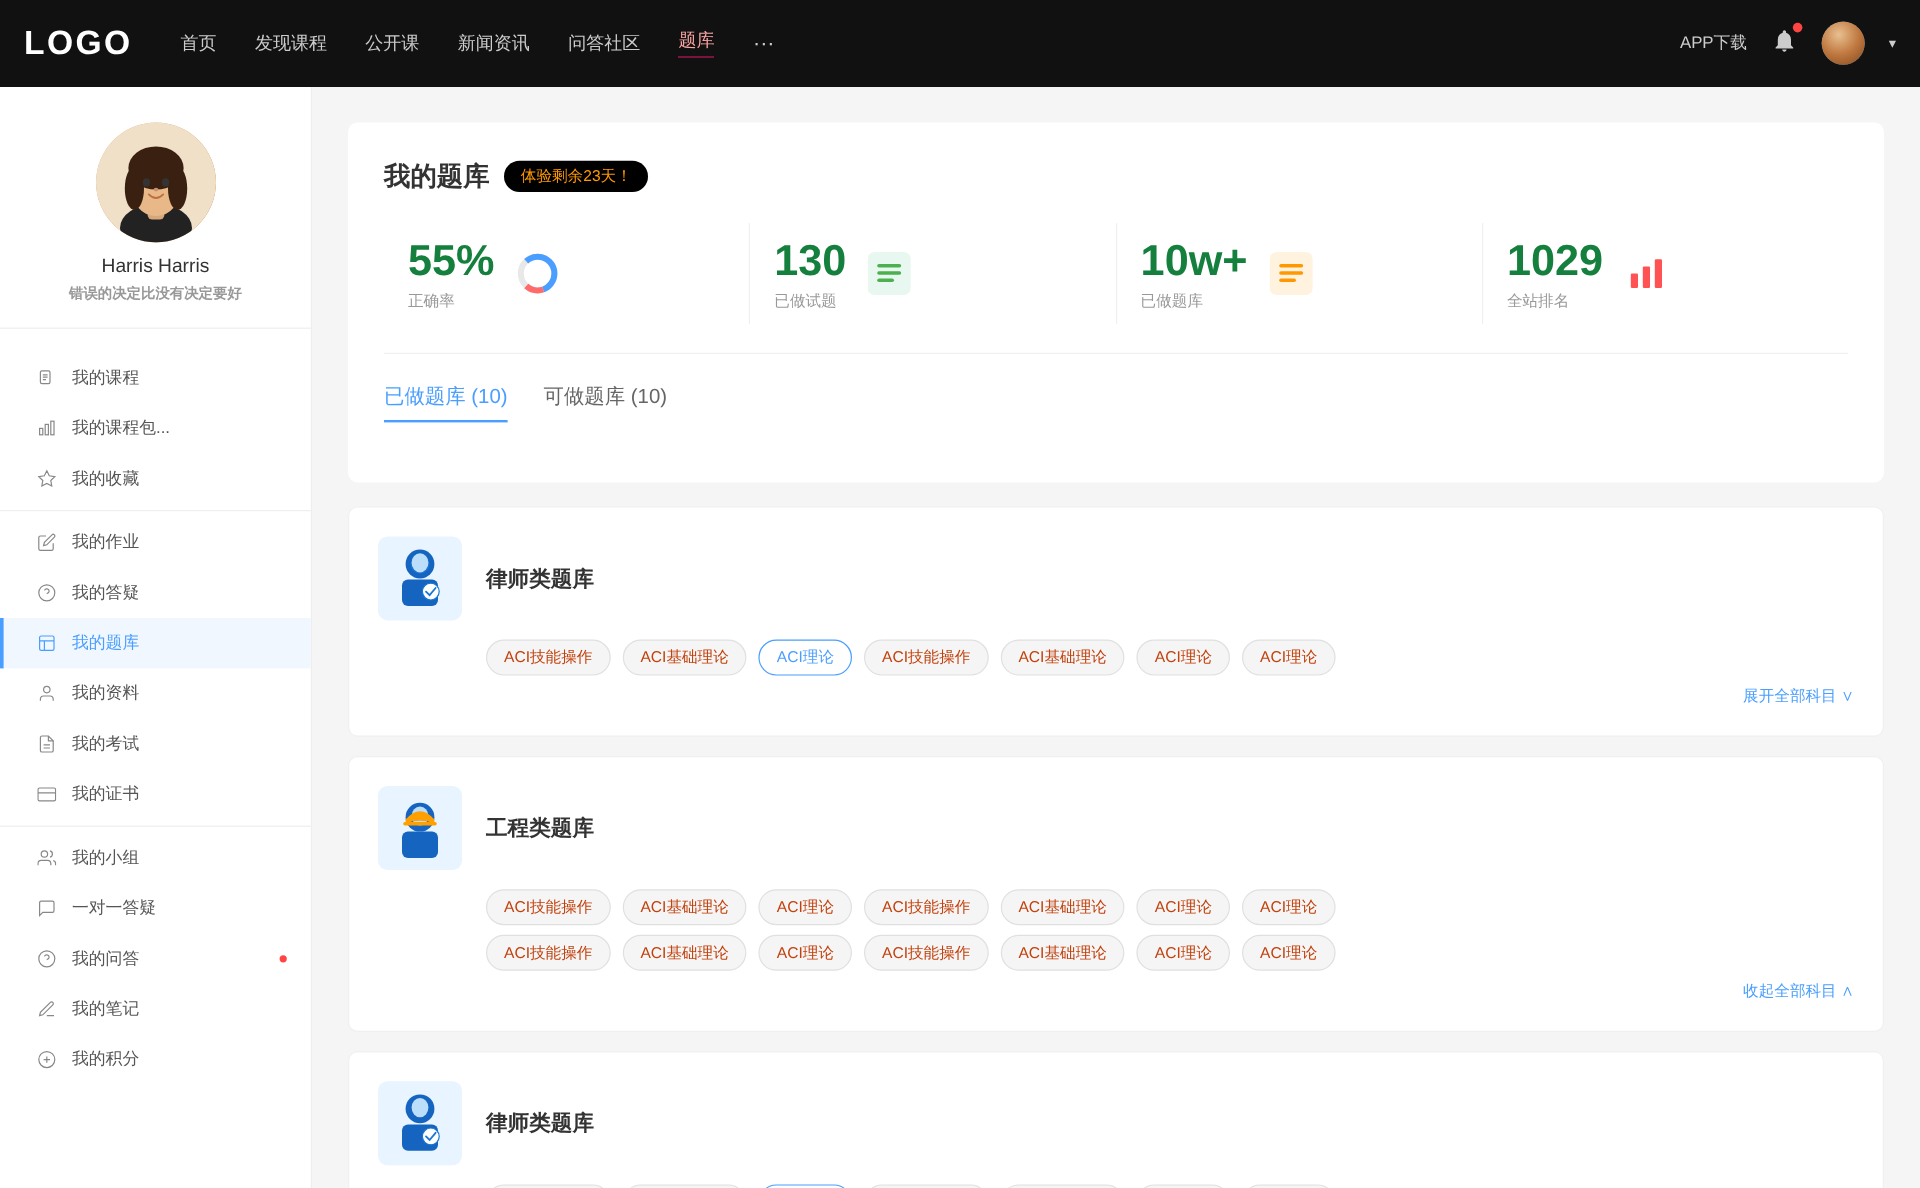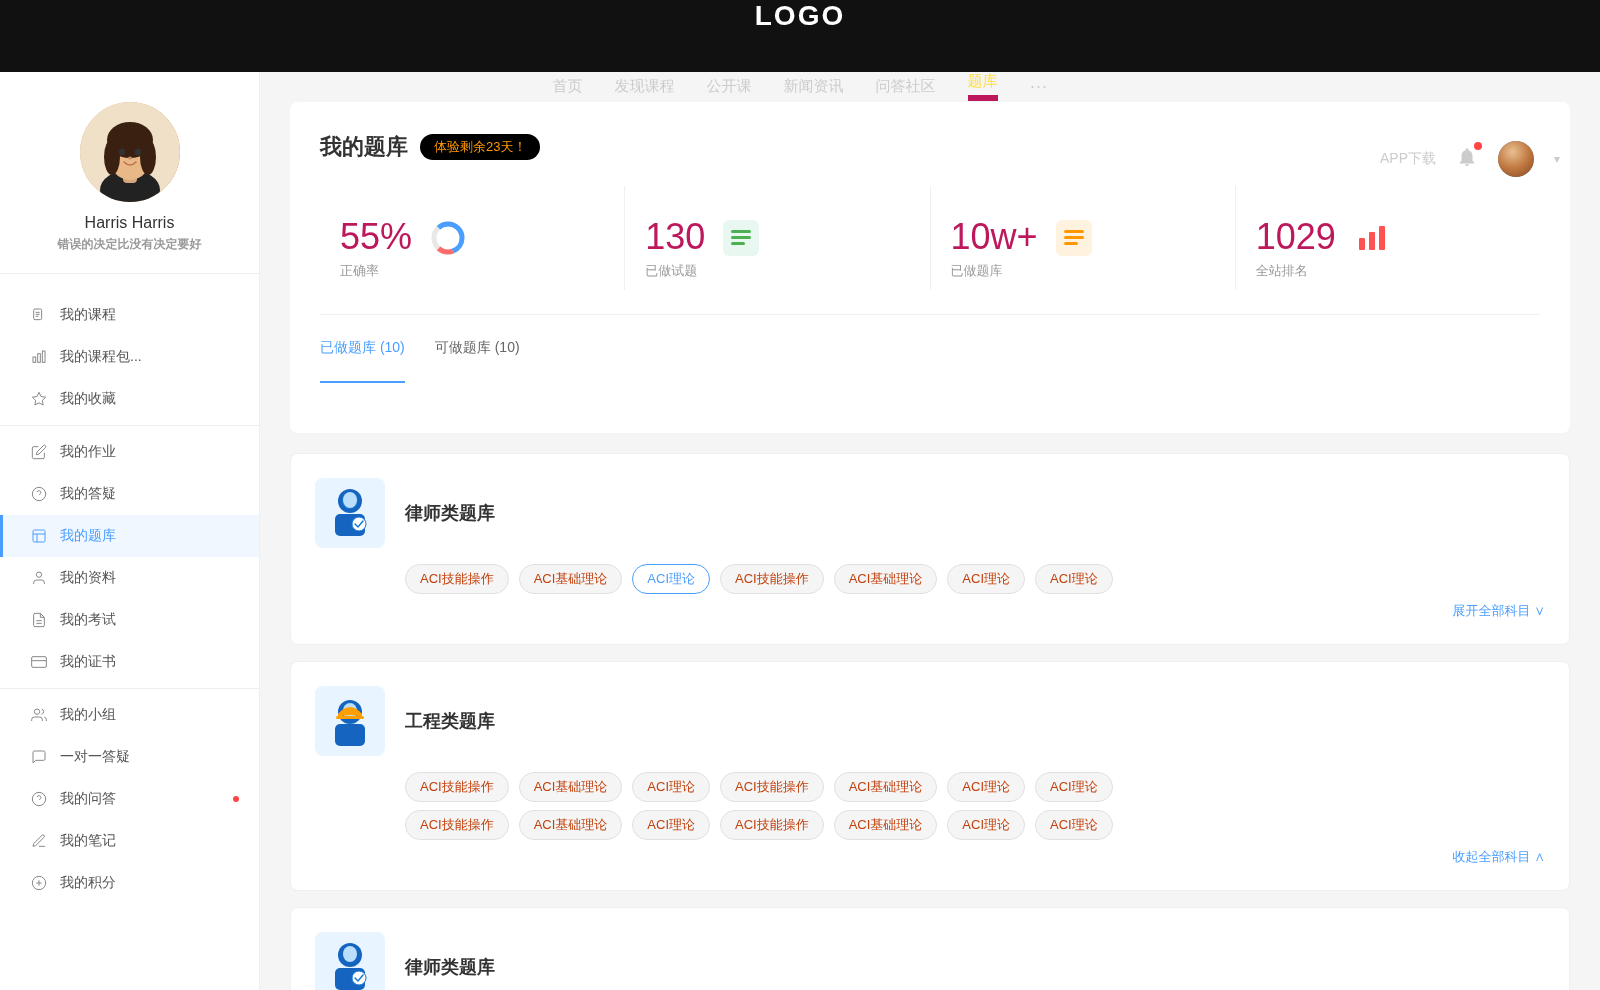--- a/index.html
+++ b/index.html
@@ -1,23 +1,23 @@
 <!DOCTYPE html>
 <html><head>
   <meta charset="utf-8">
   <style>
     * { box-sizing: border-box; margin: 0; padding: 0; }
     body { font-family: -apple-system, BlinkMacSystemFont, "PingFang SC", "Microsoft YaHei", sans-serif; background: #f5f5f5; color: #333; }
 
     
-    .header { background: #111; height: 72px; display: flex; align-items: center; padding: 0 40px; gap: 40px; position: fixed; top: 0; left: 0; right: 0; z-index: 100; flex-direction: column; }
+    .header { background: #111; height: 72px; display: flex; align-items: center; padding: 0 20px; gap: 40px; position: fixed; top: 0; left: 0; right: 0; z-index: 100; }
     .logo { color: #fff; font-size: 28px; font-weight: bold; letter-spacing: 2px; min-width: 80px; }
     .nav { display: flex; gap: 32px; align-items: center; flex: 1; }
     .nav-item { color: #ccc; font-size: 15px; cursor: pointer; text-decoration: none; }
-    .nav-item.active { color: #fde047; border-bottom: 6px solid #be185d; padding-bottom: 4px; }
+    .nav-item.active { color: #fca5a5; border-bottom: 1px solid #be185d; padding-bottom: 4px; }
     .nav-more { color: #ccc; font-size: 18px; }
     .header-right { display: flex; align-items: center; gap: 20px; margin-left: auto; }
     .app-download { color: #ccc; font-size: 14px; cursor: pointer; }
     .bell-icon { position: relative; cursor: pointer; }
     .bell-icon svg { fill: #ccc; }
     .bell-badge { position: absolute; top: -4px; right: -4px; background: #ff4444; width: 8px; height: 8px; border-radius: 50%; }
     .avatar { width: 36px; height: 36px; border-radius: 50%; background: #888; overflow: hidden; display: flex; align-items: center; justify-content: center; }
     .avatar-img { width: 100%; height: 100%; object-fit: cover; background: linear-gradient(135deg, #d4a574, #c68642); border-radius: 50%; }
     .chevron { color: #ccc; font-size: 12px; cursor: pointer; }
 
@@ -45,27 +45,27 @@
 
     
     .page-header { display: flex; align-items: center; gap: 12px; margin-bottom: 24px; }
     .page-title { font-size: 22px; font-weight: 600; color: #333; }
     .trial-badge { background: #000000; color: #ff9800; border-radius: 20px; padding: 4px 14px; font-size: 13px; }
 
     
     .stats-row { display: flex; gap: 0; border-bottom: 1px solid #f0f0f0; padding-bottom: 24px; margin-bottom: 24px; }
     .stat-item { flex: 1; display: flex; align-items: center; gap: 16px; padding: 10px 20px; border-right: 1px solid #f0f0f0; }
     .stat-item:last-child { border-right: none; }
-    .stat-number { font-size: 36px; font-weight: 400; color: #be185d; margin-top: 20px; }
+    .stat-number { font-size: 36px; font-weight: 700; color: #15803d; }
     .stat-label { font-size: 13px; color: #999; margin-top: 4px; }
     .stat-icon { width: 40px; height: 40px; display: flex; align-items: center; justify-content: center; }
 
     
     .tabs { display: flex; gap: 30px; margin-bottom: 20px; }
-    .tab { font-size: 14px; color: #666; cursor: pointer; padding-bottom: 24px; }
+    .tab { font-size: 17px; color: #666; cursor: pointer; padding-bottom: 8px; }
     .tab.active { color: #4a9eff; border-bottom: 2px solid #4a9eff; font-weight: 500; }
 
     
     .bank-section { background: #fff; border-radius: 8px; padding: 24px; margin-bottom: 16px; border: 1px solid #f0f0f0; }
     .bank-header { display: flex; align-items: center; gap: 20px; margin-bottom: 16px; }
     .bank-icon { width: 70px; height: 70px; background: #e8f4ff; border-radius: 8px; display: flex; align-items: center; justify-content: center; flex-shrink: 0; }
     .bank-title { font-size: 18px; font-weight: 600; color: #333; }
     .bank-tags { display: flex; flex-wrap: wrap; gap: 10px; margin-left: 90px; }
     .bank-tag { padding: 5px 14px; border-radius: 20px; font-size: 13px; color: #c2410c; background: #f5f5f5; border: 1px solid #e0e0e0; cursor: pointer; }
     .bank-tag.active { color: #4a9eff; border-color: #4a9eff; background: #fff; }

